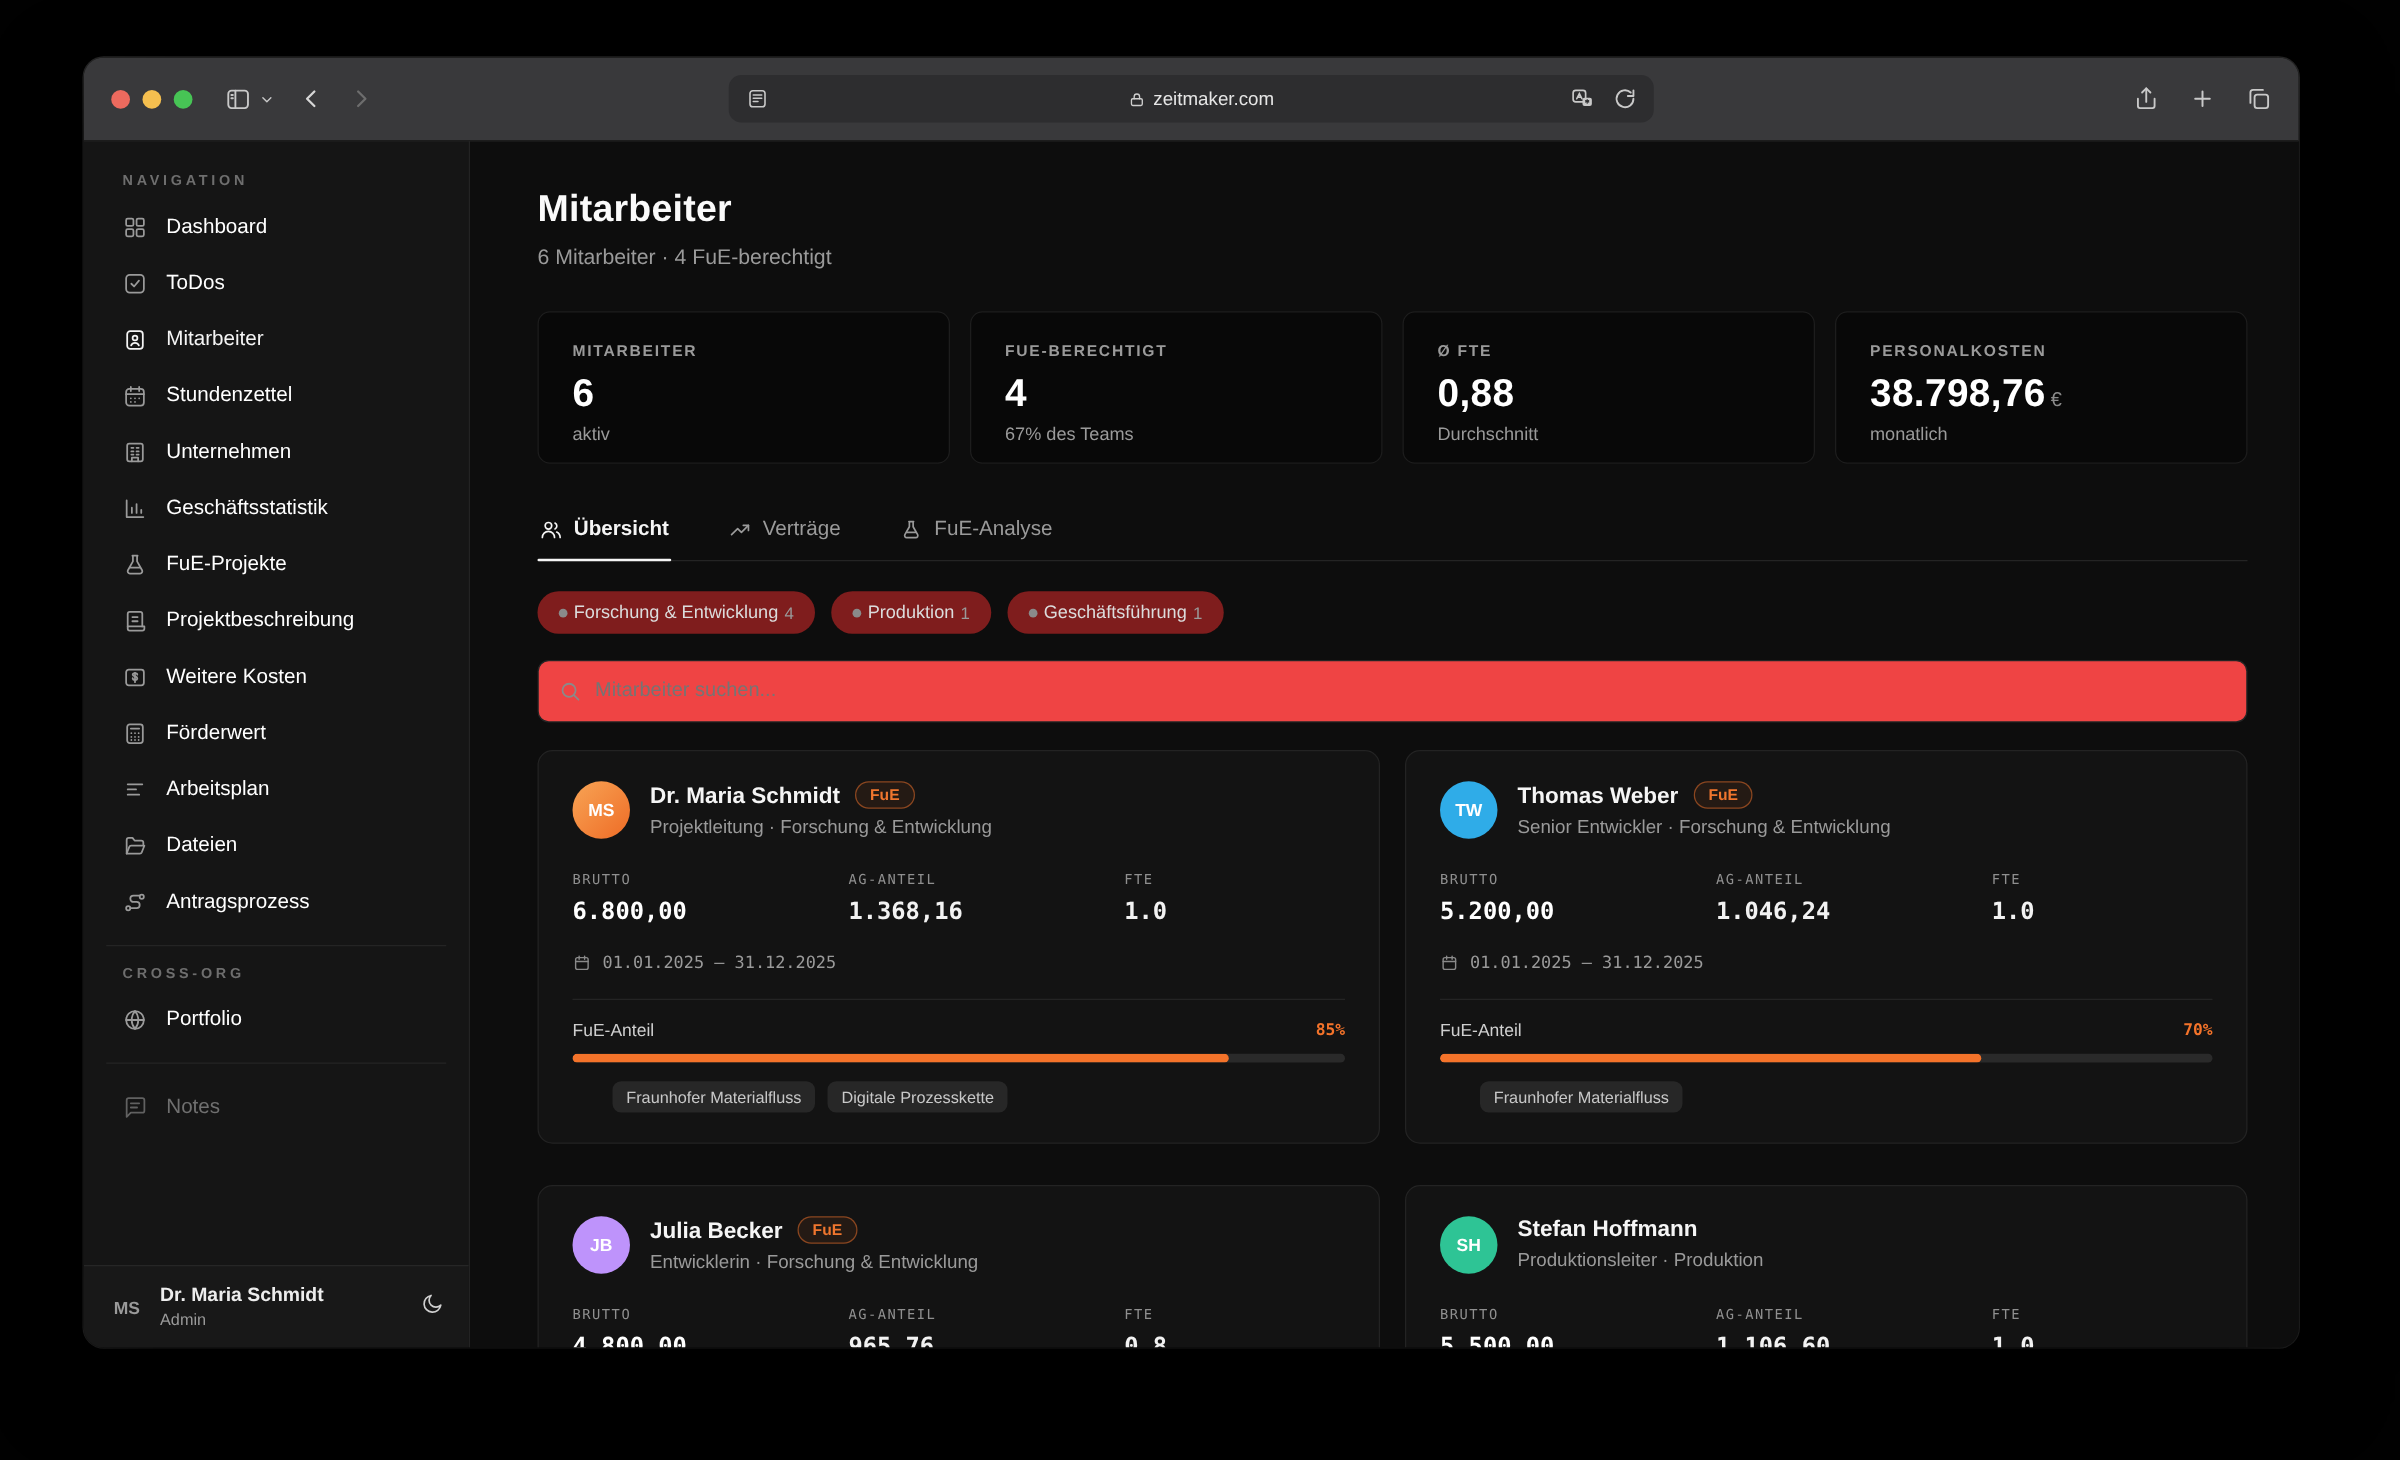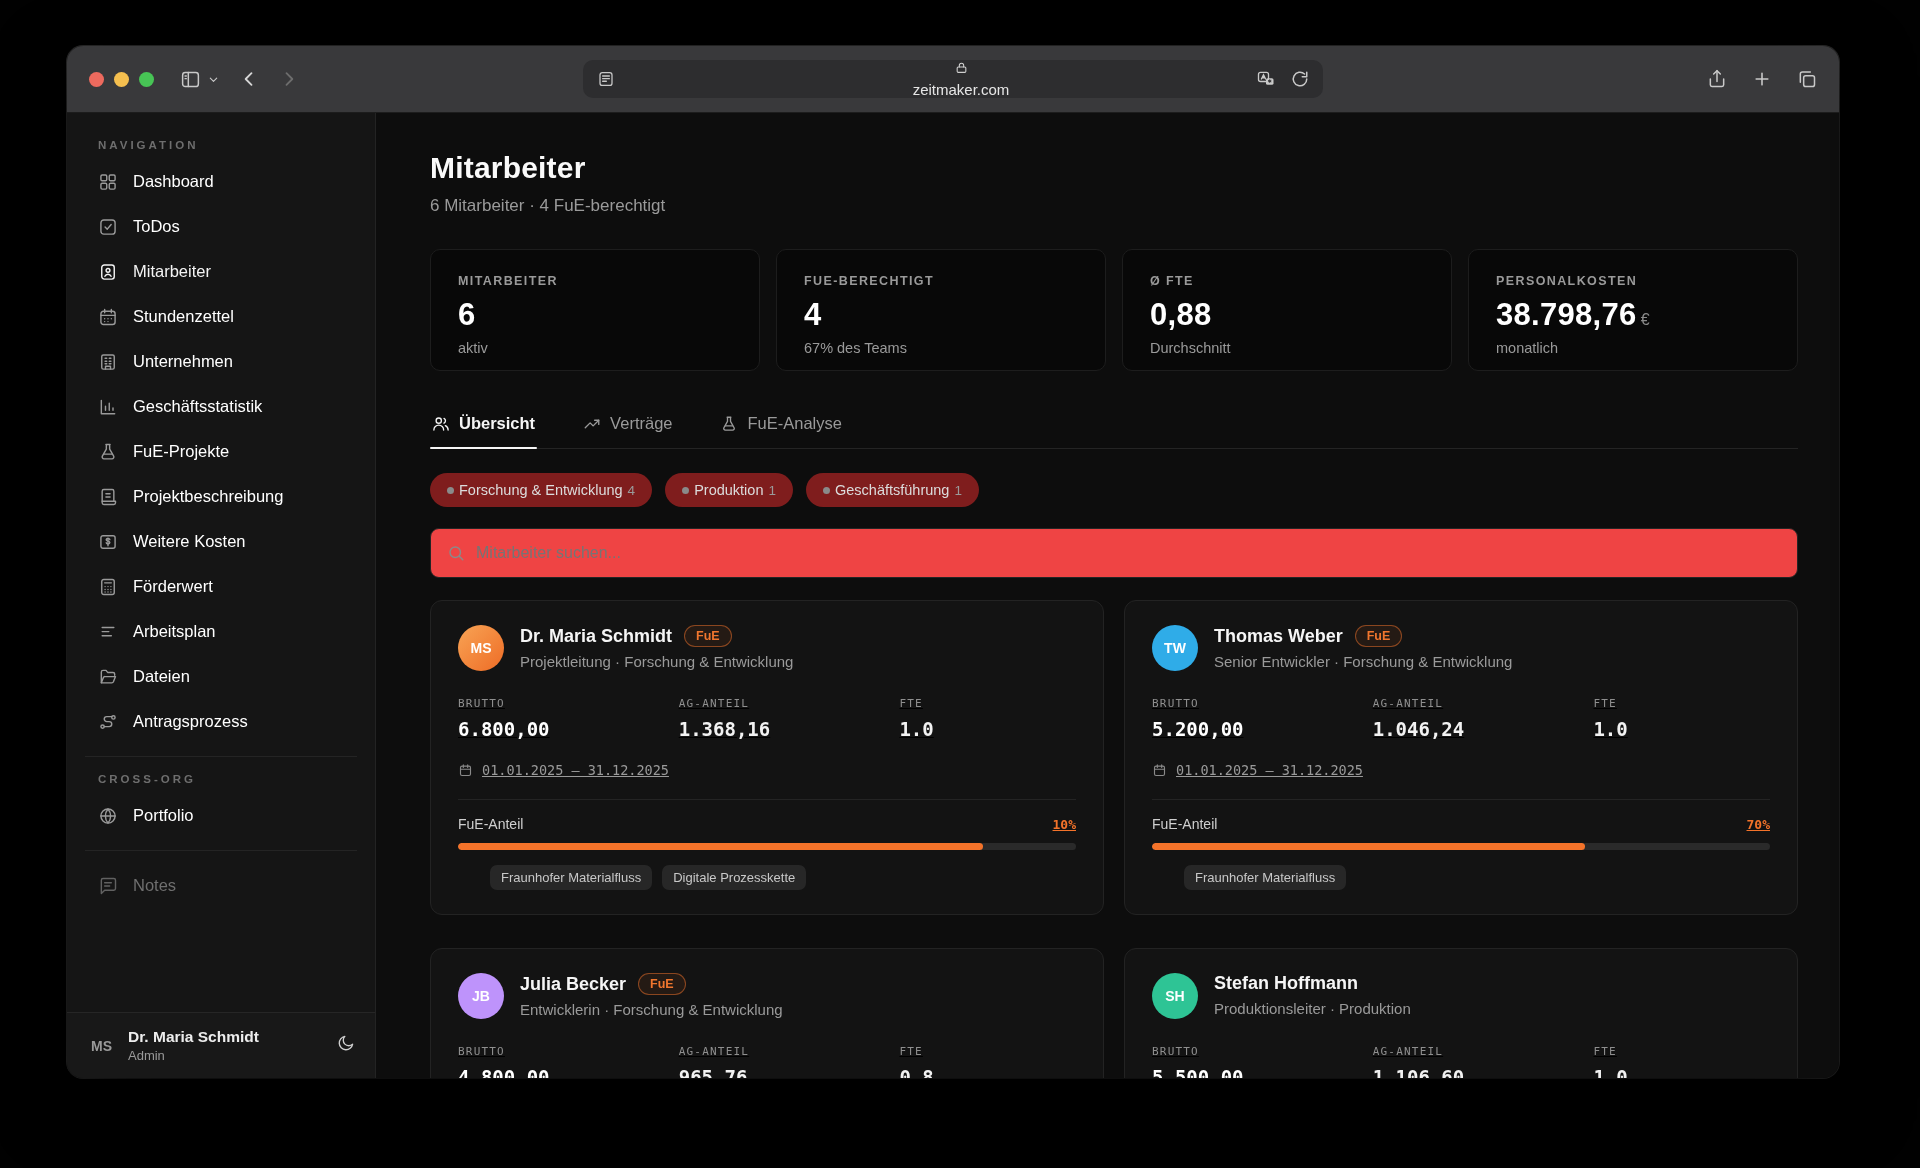--- a/index.html
+++ b/index.html
@@ -1,38 +1,38 @@
 <!DOCTYPE html>
 <html><head>
 <meta charset="utf-8">
 <style>
   * { margin:0; padding:0; box-sizing:border-box; }
   html,body { width:1920px; height:1168px; background:#010101; overflow:hidden;
     font-family:"Liberation Sans", sans-serif; -webkit-font-smoothing:antialiased; }
-  .mono { font-family:"DejaVu Sans Mono", monospace;text-decoration:underline; }
+  .mono { font-family:"DejaVu Sans Mono", monospace; }
 
   
   .window { position:absolute; left:67px; top:46px; width:1772px; height:1032px;
     border-radius:16px; overflow:hidden; background:#0e0e0e;
     box-shadow:0 25px 70px rgba(0,0,0,.85), 0 0 0 1px #2a2a2a; display:flex; flex-direction:column; }
 
   
   .toolbar { height:67px; flex:0 0 67px; background:#39393b; display:flex; align-items:center;
     padding:0 22px; position:relative; border-bottom:1px solid #1c1c1c; }
   .lights { display:flex; gap:10px; margin-right:26px; }
   .light { width:15px; height:15px; border-radius:50%; }
   .ticon { color:#c9c9c9; display:flex; align-items:center; justify-content:center; cursor:default; }
   .ticon svg { display:block; }
   .tgroup { display:flex; align-items:center; gap:20px; }
   .dim { color:#6d6d6d; }
   .urlbar { position:absolute; left:50%; top:50%; transform:translate(-50%,-50%);
     width:740px; height:38px; background:#2d2d2f; border-radius:10px; display:flex;
     align-items:center; padding:0 14px; }
   .url-center { position:absolute; left:16px; right:0; display:flex; align-items:center;
-    justify-content:center; gap:7px; color:#e6e6e6; font-size:15px; pointer-events:none;flex-direction:column; }
+    justify-content:center; gap:7px; color:#e6e6e6; font-size:15px; pointer-events:none; }
   .url-right { margin-left:auto; display:flex; align-items:center; gap:15px; color:#c9c9c9; z-index:2; }
   .toolbar-right { margin-left:auto; display:flex; align-items:center; gap:25px; color:#cfcfcf; }
 
   
   .app { flex:1; display:flex; min-height:0; }
 
   
   .sidebar { width:309px; flex:0 0 309px; background:#151515; border-right:1px solid #232323;
     display:flex; flex-direction:column; overflow:hidden; }
   .org { display:flex; align-items:center; gap:13px; padding:17px 18px 16px 18px;
@@ -508,21 +508,21 @@
                   <svg width="15" height="15" viewBox="0 0 24 24" fill="none" stroke="currentColor" stroke-width="1.8" stroke-linecap="round">
                     <rect x="4" y="5" width="16" height="15" rx="2.5"></rect>
                     <path d="M4 10h16M8.5 3v4M15.5 3v4"></path>
                   </svg>
                 </span>
             <span>01.01.2025 – 31.12.2025</span>
             </div>
             <div class="ediv"></div>
             <div class="fue-row">
               <span class="fue-label">FuE-Anteil</span>
-              <span class="fue-pct mono" style="color: rgb(244, 115, 42);">10%</span>
+              <span class="fue-pct mono" style="color: rgb(244, 115, 42);">85%</span>
             </div>
             <div class="bar">
               <div class="bar-fill" style="width: 85%; background: rgb(244, 115, 42);"></div>
             </div>
             <div class="etags">
               <span class="etag">Fraunhofer Materialfluss</span>
               <span class="etag">Digitale Prozesskette</span>
             </div>
           </div>
 

